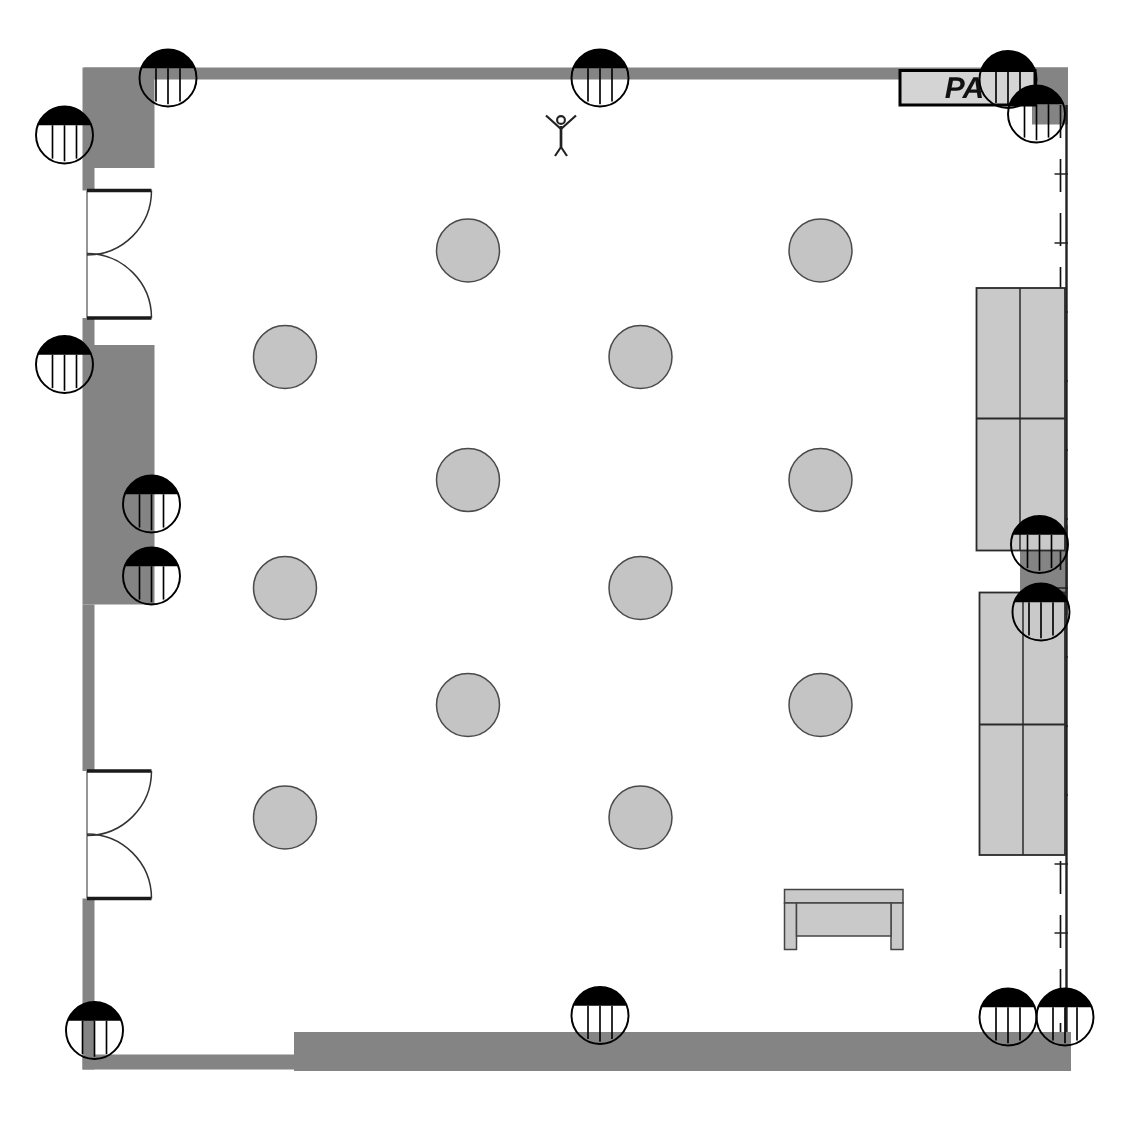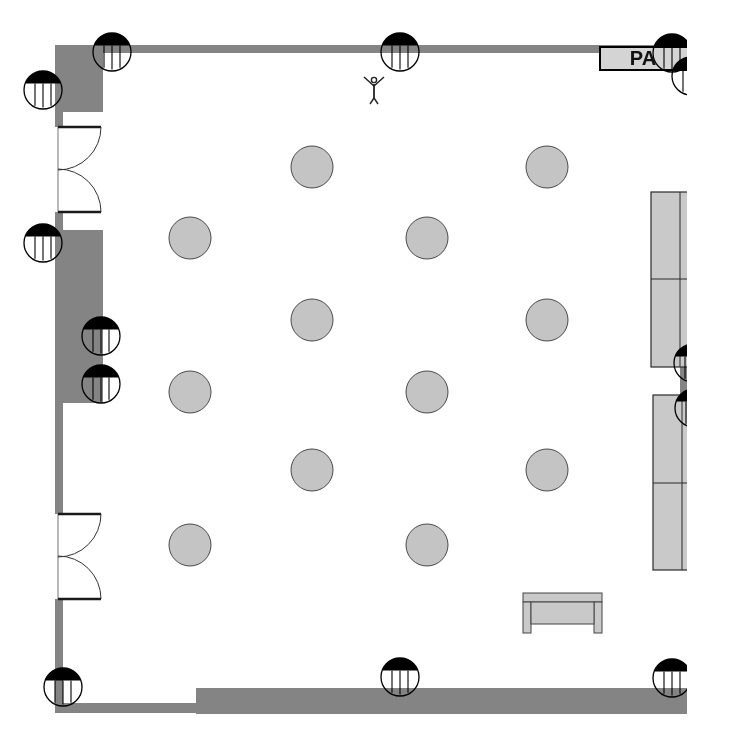--- a/index.html
+++ b/index.html
@@ -1,17 +1,17 @@
 <!DOCTYPE html>
 <html><head>
 <meta charset="utf-8">
 <style>
   html,body{margin:0;padding:0;background:#fff;}
   body{font-family:"Liberation Sans",sans-serif;}
-  .stage{position:relative;width:687px;height:750px;background:#fff;overflow:hidden;}
+  .stage{position:relative;width:750px;height:750px;background:#fff;overflow:hidden;font-style:italic;}
   svg{display:block;}
   svg text{font-family:"Liberation Sans","DejaVu Sans",sans-serif;font-weight:bold;}
 </style>
 </head>
 <body>
 
 <div class="stage">
   <svg id="plan" width="750" height="750" viewBox="0 0 750 750">
       <rect x="0" y="0" width="750" height="750" fill="#ffffff"></rect>
       <rect x="56" y="45" width="656" height="8" fill="#848484"></rect>

